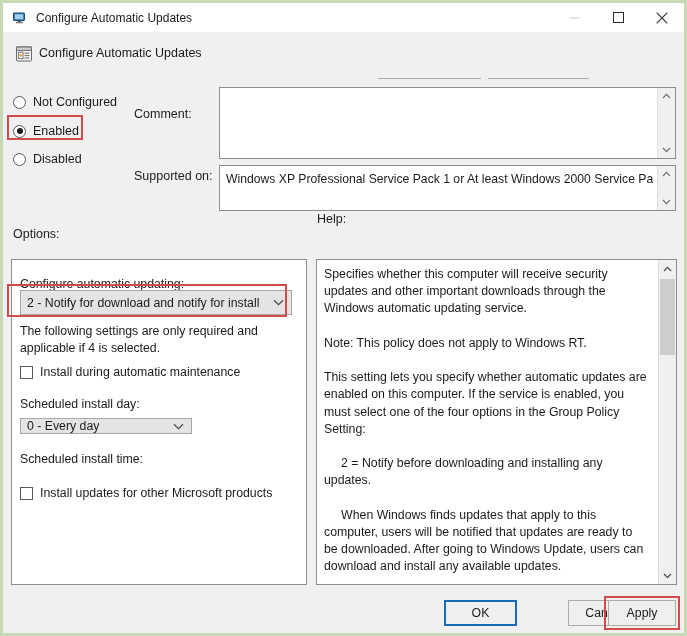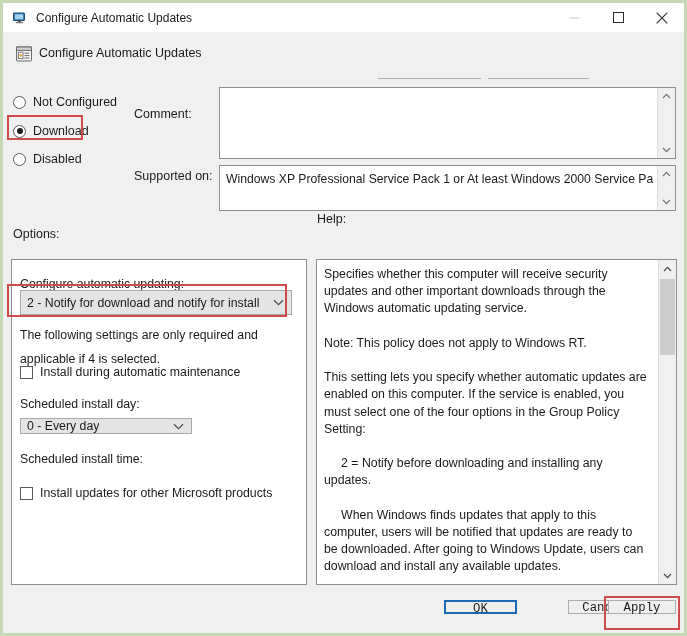--- a/index.html
+++ b/index.html
@@ -226,21 +226,21 @@
   #opt-configure-label     { left: 8px;  top: 17px; }
   #opt-sched-day-label     { left: 8px;  top: 137px; }
   #opt-sched-time-label    { left: 8px;  top: 192px; }
 
   .opt-note {
     position: absolute;
     left: 8px; top: 63px;
     width: 270px;
     font-size: 12.3px;
     color: #1b1b1b;
-    line-height: 24px;
+    line-height: 17px;
   }
 
   
   .combo {
     position: absolute;
     background: #e4e4e4;
     border: 1px solid #a8a8a8;
     box-sizing: border-box;
     display: flex;
     align-items: center;
@@ -329,24 +329,24 @@
     position: absolute;
     left: 1px; top: 19px;
     width: 15px; height: 76px;
     background: #cdcdcd;
   }
 
   
   .footer-btn {
     position: absolute;
     top: 521px;
-    height: 14px;
+    height: 26px;
     background: #efefef;
     border: 1px solid #adadad;
-    font-family: Liberation Mono, monospace;
+    font-family: Liberation Sans, sans-serif;
     font-size: 12.3px;
     color: #1b1b1b;
     cursor: default;
     padding: 0;
   }
   #btn-ok     { left: 441px; width: 73px; border: 2px solid #1a6bb5; background: #efefef; }
   #btn-cancel { left: 521px; width: 73px; margin-left: 44px; }
   #btn-apply  { left: 605px; width: 68px; }
   .hl-apply {
     position: absolute;
@@ -406,21 +406,21 @@
   </div>
 
   <div class="body-area">
 
     <div class="radio-row" id="radio-not-configured">
       <span class="radio-mark"></span>
       <span class="radio-label">Not Configured</span>
     </div>
     <div class="radio-row" id="radio-enabled">
       <span class="radio-mark checked"></span>
-      <span class="radio-label">Download</span>
+      <span class="radio-label">Enabled</span>
     </div>
     <div class="radio-row" id="radio-disabled">
       <span class="radio-mark"></span>
       <span class="radio-label">Disabled</span>
     </div>
 
     <span class="field-label" id="label-comment">Comment:</span>
     <div class="textbox" id="comment-box">
       <div class="textbox-text"></div>
       <div class="mini-sb">

